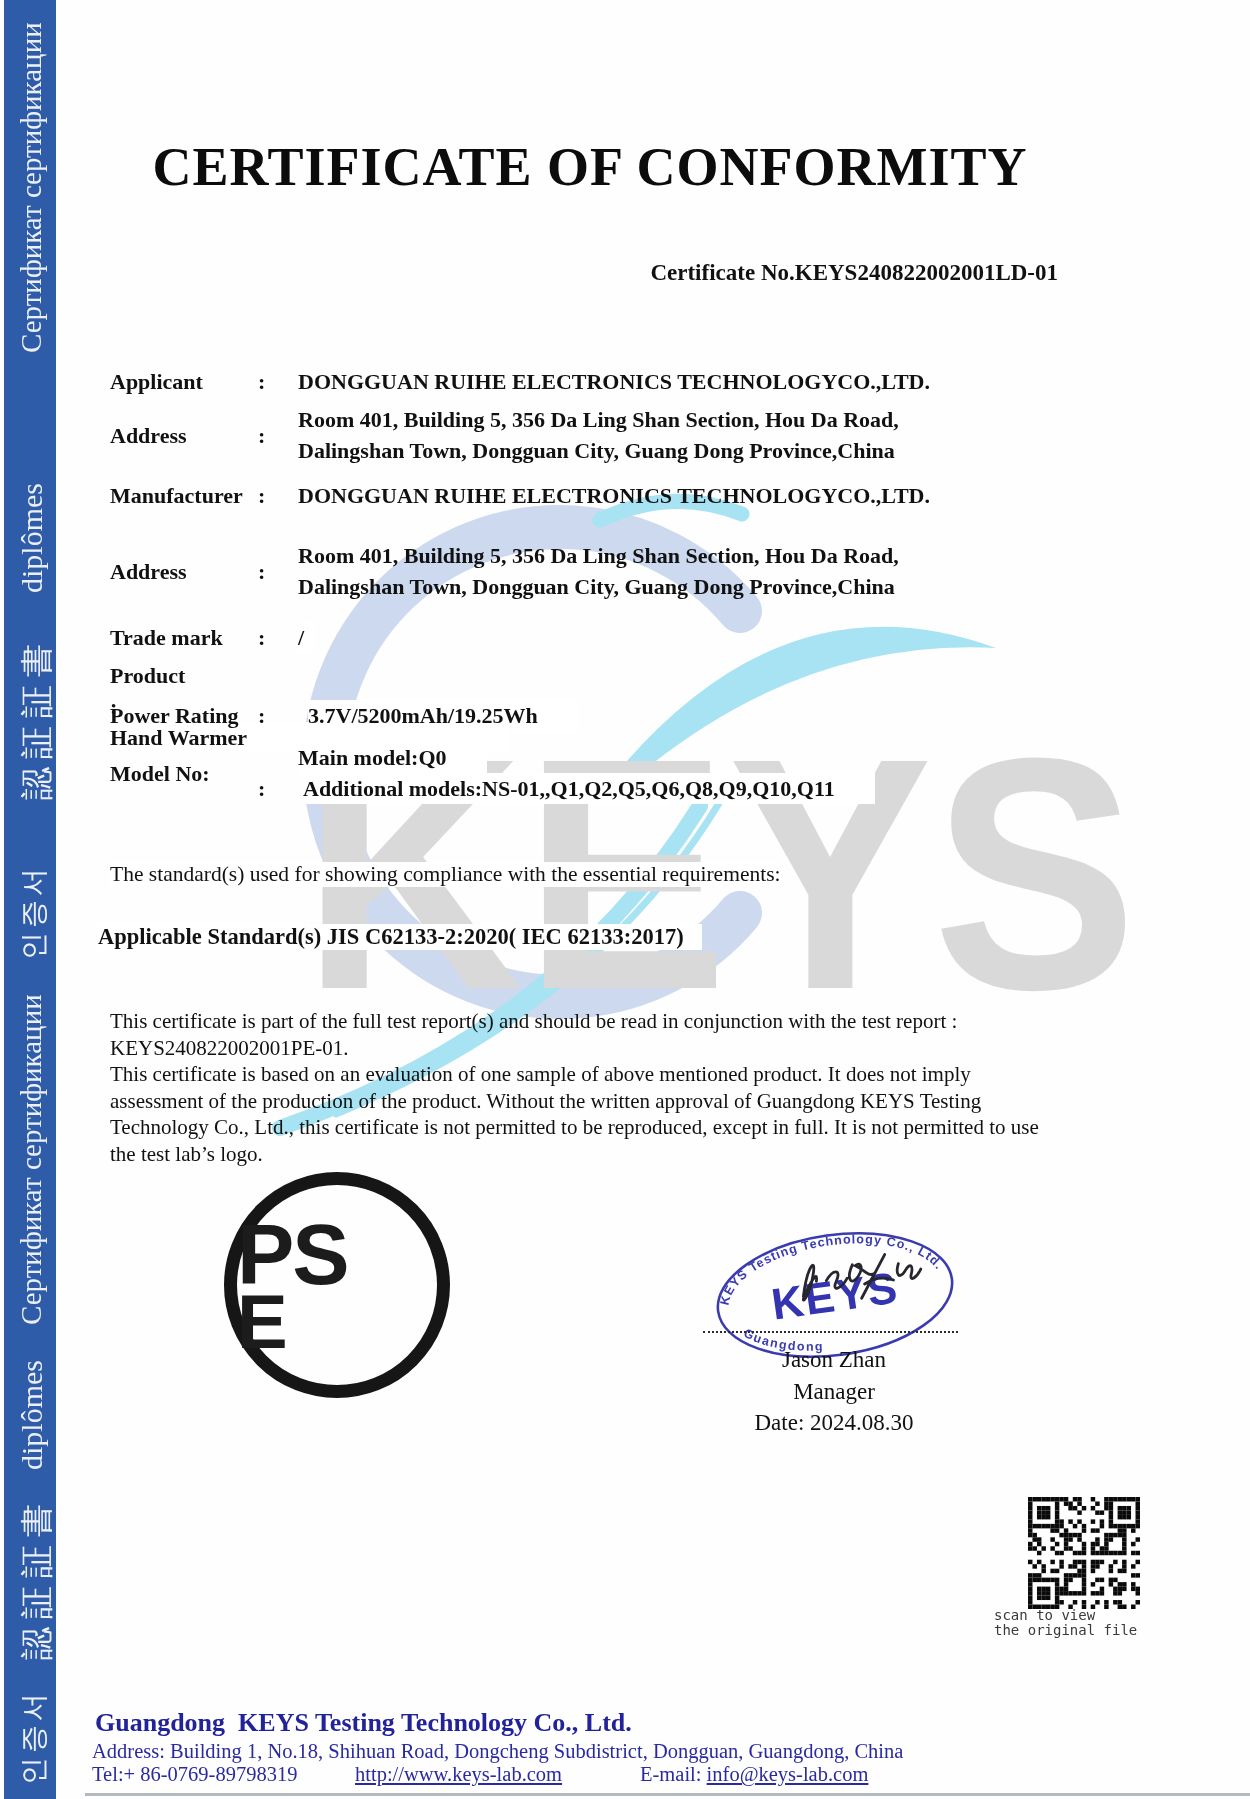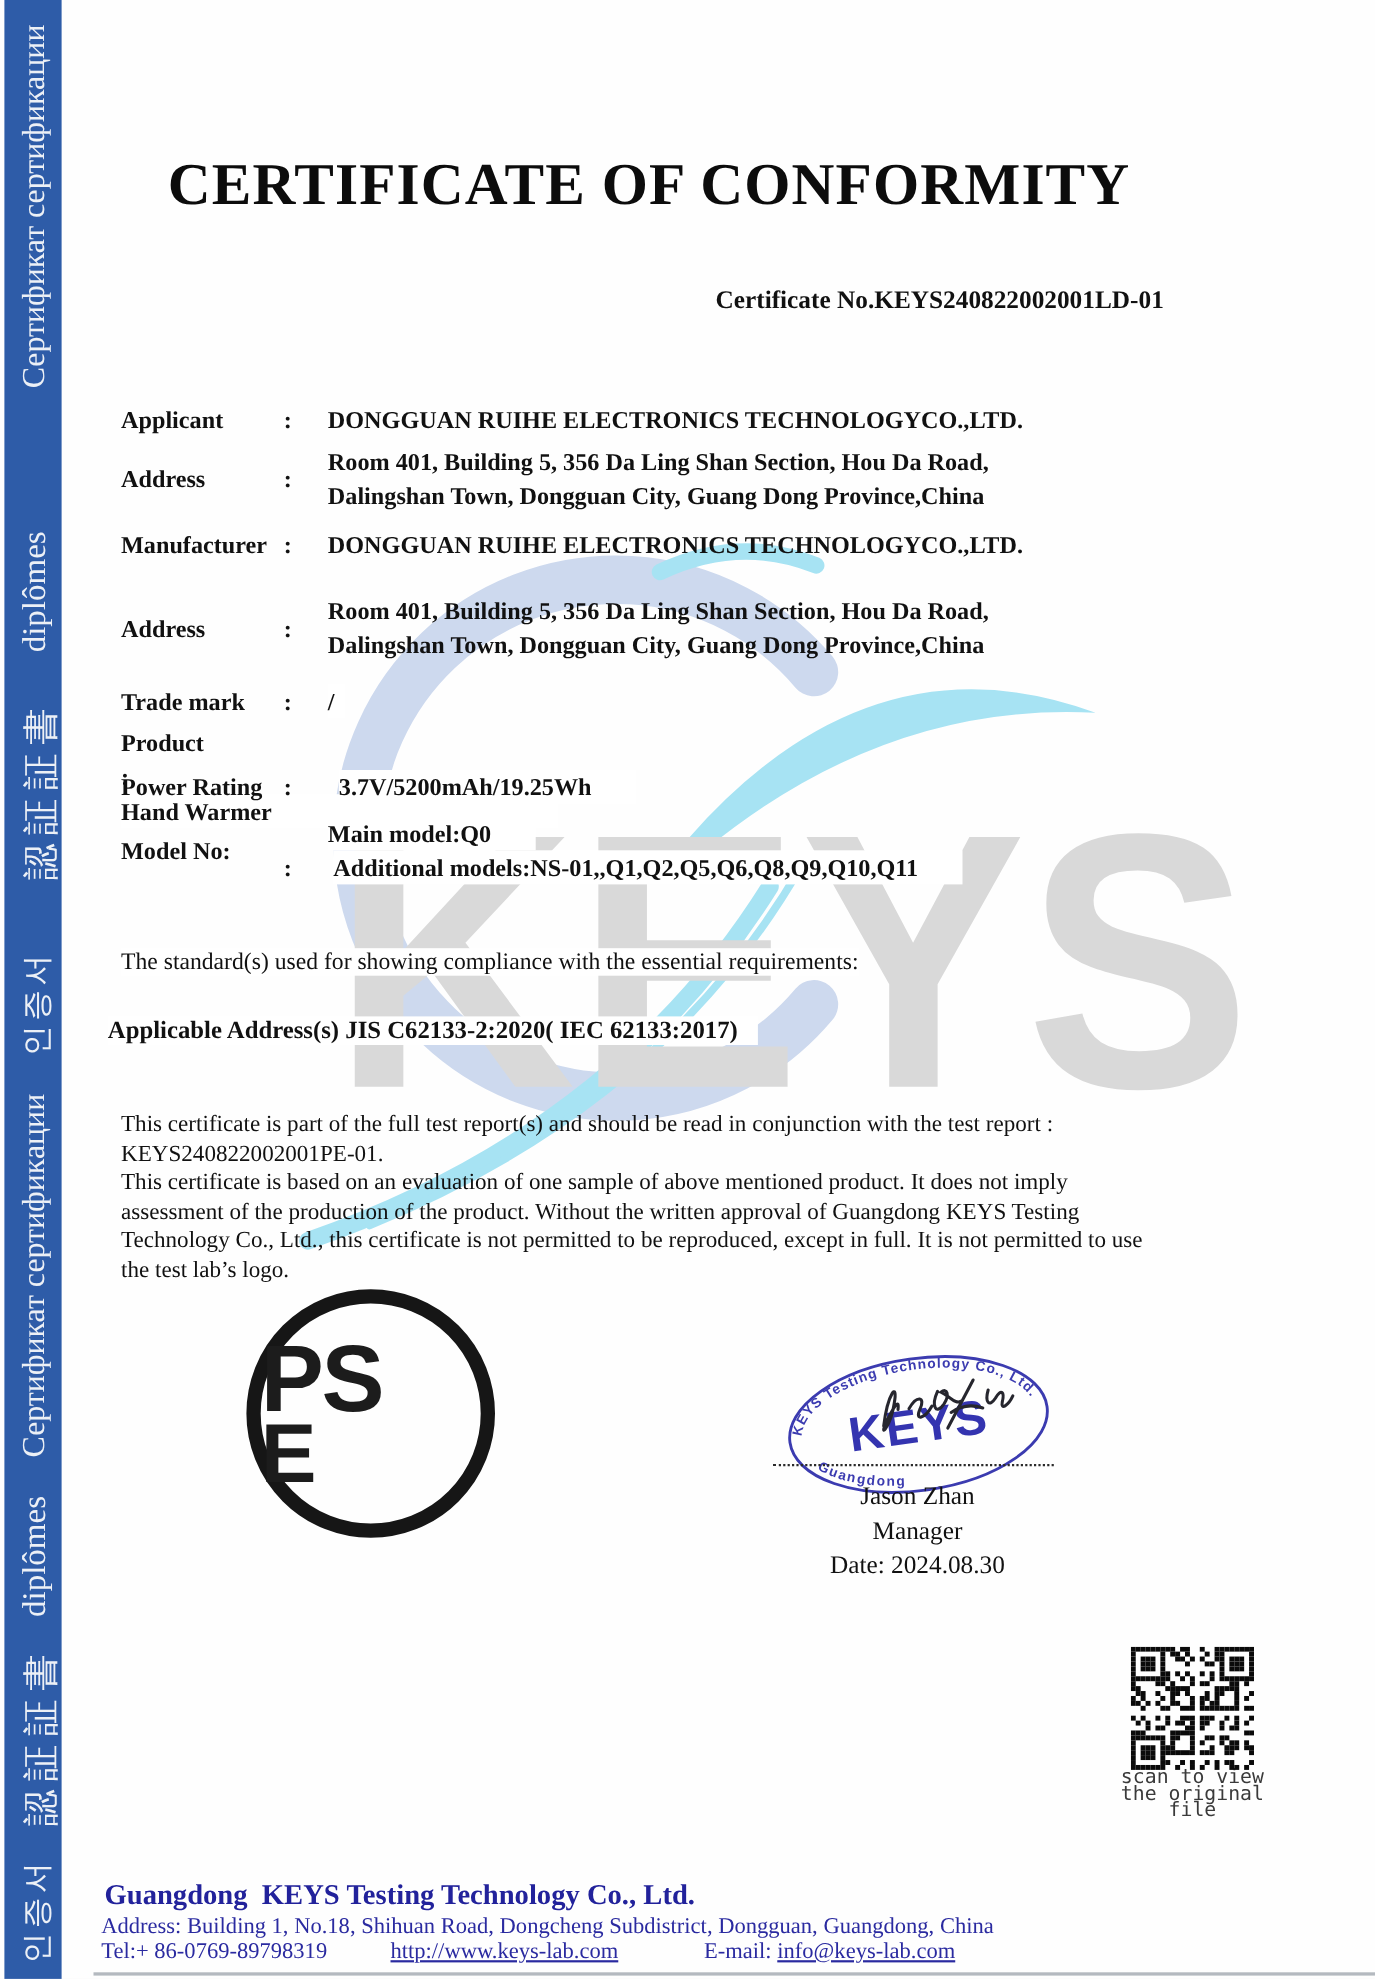--- a/index.html
+++ b/index.html
@@ -36,22 +36,22 @@
        justify-content:center;font-family:"Liberation Sans",sans-serif;color:#1c1c1c;}
   .pse-ps{font-size:86px;font-weight:bold;line-height:74px;letter-spacing:-2px;}
   .pse-e{font-size:76px;font-weight:bold;line-height:62px;}
   
   .stamp{position:absolute;left:690px;top:1205px;z-index:2;}
   .dotline{position:absolute;left:703px;top:1331px;width:255px;border-top:2.6px dotted #2b2b2b;z-index:3;}
   .sigblock{position:absolute;left:705px;top:1344px;width:258px;text-align:center;
             font-size:23px;font-weight:normal;line-height:31.5px;z-index:3;}
   
   .qr{position:absolute;left:1028px;top:1497px;z-index:2;}
-  .qr-cap{position:absolute;left:994px;top:1608px;width:180px;text-align:center;
-          font-family:"DejaVu Sans Mono",monospace;font-size:18px;line-height:15px;
+  .qr-cap{position:absolute;left:994px;top:1608px;width:180px;text-align:left;
+          font-family:"DejaVu Sans Mono",monospace;font-size:14px;line-height:15px;
           color:#3a3a3a;white-space:pre-line;}
   
   .f-company{position:absolute;left:95px;top:1708px;font-size:26px;font-weight:bold;
              color:#22229b;white-space:pre;}
   .f-addr{position:absolute;left:92px;top:1740px;font-size:20.5px;color:#2a2aa0;}
   .f-tel{position:absolute;left:92px;top:1763px;font-size:20.5px;color:#2a2aa0;}
   .f-url{position:absolute;left:355px;top:1763px;font-size:20.5px;color:#2a2aa0;text-decoration:underline;}
   .f-em{position:absolute;left:640px;top:1763px;font-size:20.5px;color:#2a2aa0;}
   .f-em a{color:#2a2aa0;}
   .bottom-edge{position:absolute;left:85px;top:1793px;width:1165px;height:3px;background:#b4b9bf;}
@@ -129,21 +129,21 @@
     <div class="frow vcenter" style="top:742px;">
       <div class="lbl">Model No:</div>
       <div class="cln" style="align-self:flex-end;">:</div>
       <div class="val">
         <div><span class="white-bg">Main model:Q0</span></div>
         <div style="padding-left:5px;"><span class="white-bg">Additional models:NS-01,,Q1,Q2,Q5,Q6,Q8,Q9,Q10,Q11</span></div>
       </div>
     </div>
 
     <div class="std-intro">The standard(s) used for showing compliance with the essential requirements:</div>
-    <div class="std-appl">Applicable Address(s) JIS C62133-2:2020( IEC 62133:2017)</div>
+    <div class="std-appl">Applicable Standard(s) JIS C62133-2:2020( IEC 62133:2017)</div>
 
     <div class="disclaimer">This certificate is part of the full test report(s) and should be read in conjunction with the test report : KEYS240822002001PE-01.
 This certificate is based on an evaluation of one sample of above mentioned product. It does not imply assessment of the production of the product. Without the written approval of Guangdong KEYS Testing Technology Co., Ltd., this certificate is not permitted to be reproduced, except in full. It is not permitted to use the test lab’s logo.</div>
 
     <div class="pse">
       <div class="pse-ps">PS</div>
       <div class="pse-e">E</div>
     </div>
 
     <svg class="stamp" width="300" height="185" viewBox="0 0 300 185">

